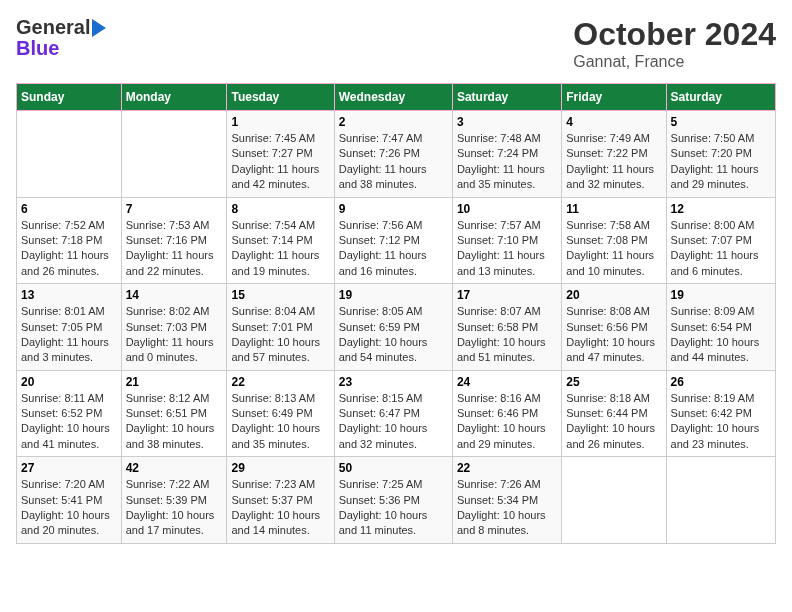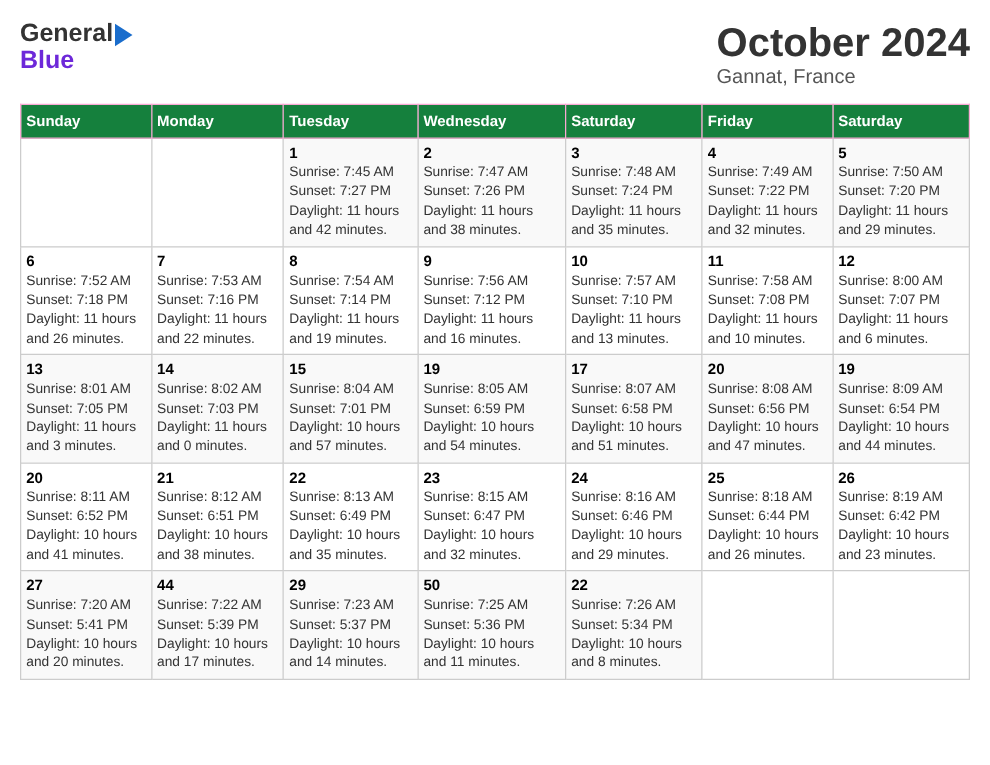--- a/index.html
+++ b/index.html
@@ -231,21 +231,21 @@
           <span class="day-num">26</span>
           <div class="day-info">Sunrise: 8:19 AM<br>Sunset: 6:42 PM<br>Daylight: 10 hours and 23 minutes.</div>
         </td>
       </tr>
       <tr>
         <td>
           <span class="day-num">27</span>
           <div class="day-info">Sunrise: 7:20 AM<br>Sunset: 5:41 PM<br>Daylight: 10 hours and 20 minutes.</div>
         </td>
         <td>
-          <span class="day-num">44</span>
+          <span class="day-num">42</span>
           <div class="day-info">Sunrise: 7:22 AM<br>Sunset: 5:39 PM<br>Daylight: 10 hours and 17 minutes.</div>
         </td>
         <td>
           <span class="day-num">29</span>
           <div class="day-info">Sunrise: 7:23 AM<br>Sunset: 5:37 PM<br>Daylight: 10 hours and 14 minutes.</div>
         </td>
         <td>
           <span class="day-num">50</span>
           <div class="day-info">Sunrise: 7:25 AM<br>Sunset: 5:36 PM<br>Daylight: 10 hours and 11 minutes.</div>
         </td>

